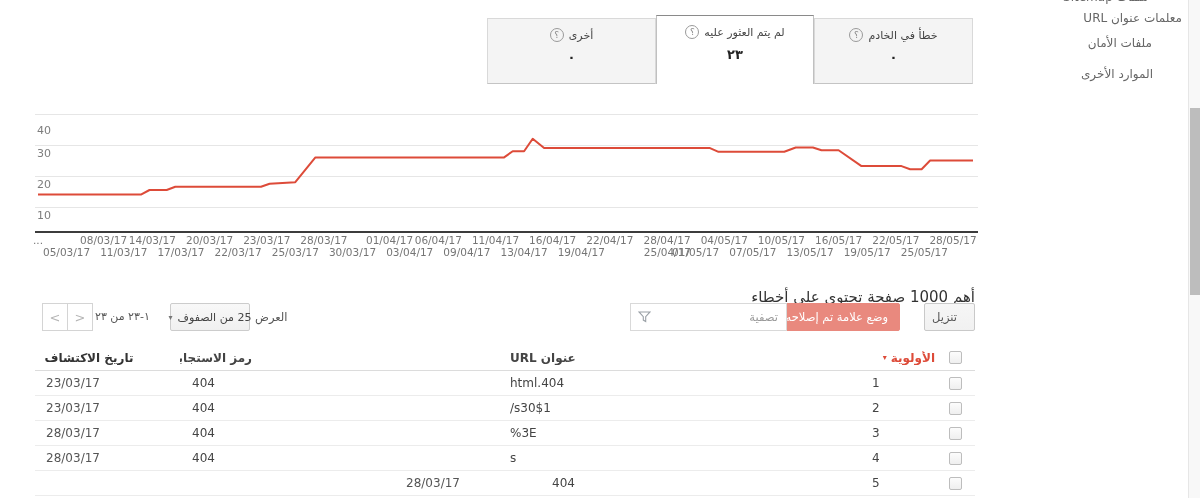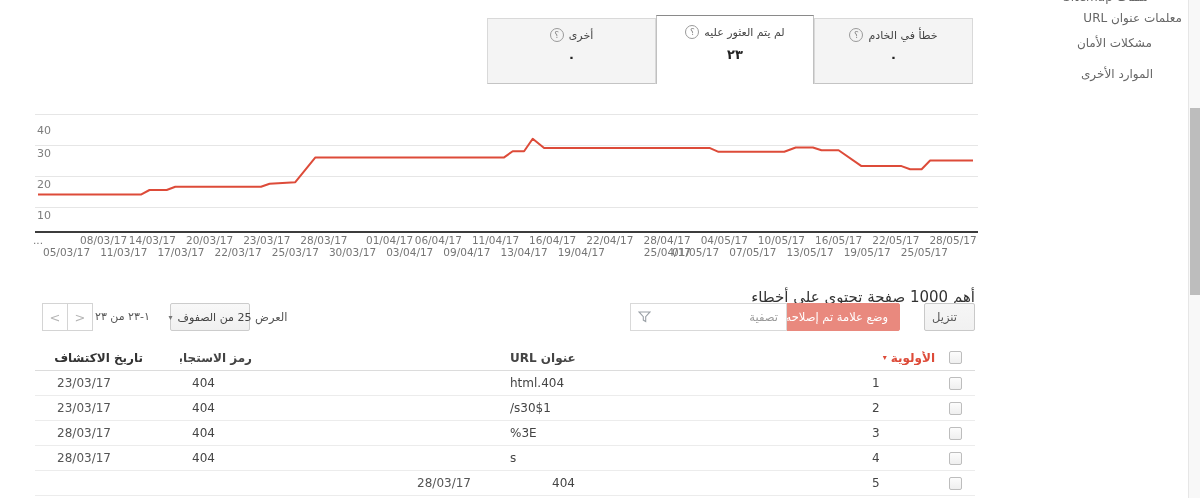--- a/index.html
+++ b/index.html
@@ -50,21 +50,21 @@
 
   
   .err-table{position:absolute;left:35px;top:345px;width:940px;direction:rtl;}
   .tr{display:flex;direction:rtl;align-items:center;border-bottom:1px solid #ececec;height:25px;box-sizing:border-box;}
   .tr.head{height:26px;border-bottom:1px solid #dcdcdc;font-weight:bold;font-size:11.5px;color:#333;}
   .td{box-sizing:border-box;font-size:12px;color:#444;white-space:nowrap;overflow:hidden;}
   .c-check{width:40px;display:flex;justify-content:center;}
   .c-prio{width:75px;text-align:left;padding-left:12px;direction:ltr;}
   .c-url{width:360px;text-align:left;padding-left:10px;direction:ltr;}
   .c-resp{width:320px;text-align:right;padding-right:285px;direction:ltr;}
-  .c-date{width:145px;text-align:right;padding-right:69px;direction:ltr;color:#555;}
+  .c-date{width:145px;text-align:center;padding-right:69px;direction:ltr;color:#555;}
   .tr.head .c-prio{color:#dd4b39;direction:rtl;display:flex;align-items:center;justify-content:flex-start;gap:4px;}
   .tr.head .c-url{direction:rtl;}
   .tr.head .c-resp{direction:rtl;padding-right:248px;}
   .tr.head .c-date{direction:rtl;padding-right:37px;color:#333;}
   .sort-caret{font-size:8px;color:#dd4b39;}
   .checkbox{width:13px;height:13px;box-sizing:border-box;border:1px solid #bdbdbd;border-radius:2px;
        background:linear-gradient(#fcfcfc,#efefef);cursor:pointer;}
 
   
   .side-item{position:absolute;font-size:12px;color:#666;direction:rtl;white-space:nowrap;cursor:pointer;}
@@ -190,21 +190,21 @@
        </div>
        <div class="td c-prio">5</div>
        <div class="td c-resp">404</div>
        <div class="td c-date">28/03/17</div>
         </div>
       </div>
   </div>
 
   <div class="side-item" style="right:52px;top:-10px;">ملفات Sitemap</div>
   <div class="side-item" style="right:18px;top:11px;">معلمات عنوان URL</div>
-  <div class="side-item" style="right:48px;top:36px;">مشكلات الأمان</div>
+  <div class="side-item" style="right:48px;top:36px;">ملفات الأمان</div>
   <div class="side-item" style="right:47px;top:67px;">الموارد الأخرى</div>
 
   <div class="scrollbar">
     <div class="scroll-thumb"></div>
   </div>
 
 <div class="chart-y-label" style="left: 37px; top: 209px;">10</div>
     <div class="chart-y-label" style="left: 37px; top: 178px;">20</div>
     <div class="chart-y-label" style="left: 37px; top: 147px;">30</div>
     <div class="chart-y-label" style="left: 37px; top: 116px; margin-top: 8px;">40</div>

